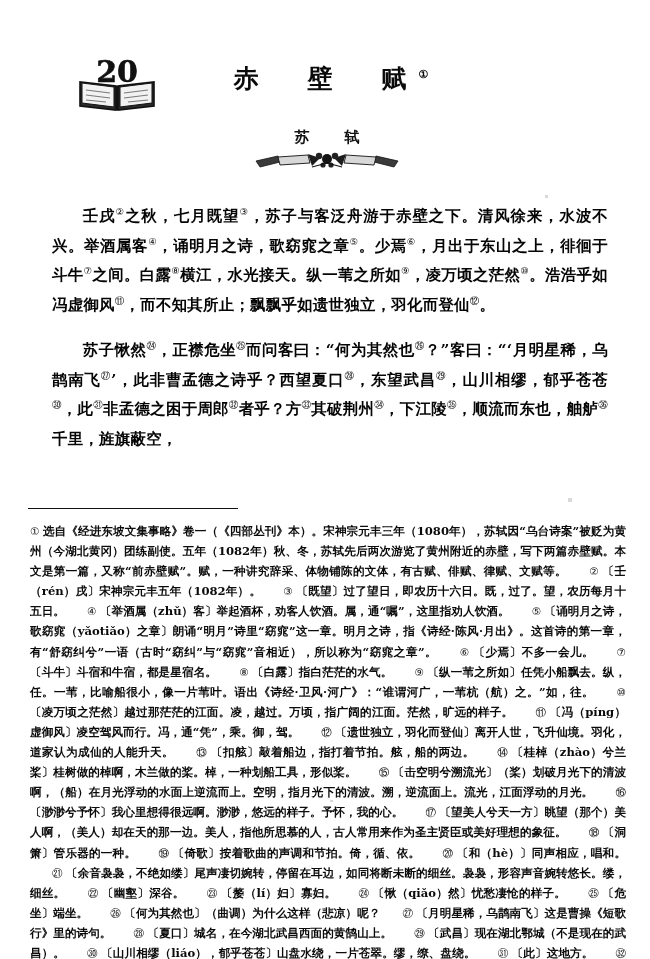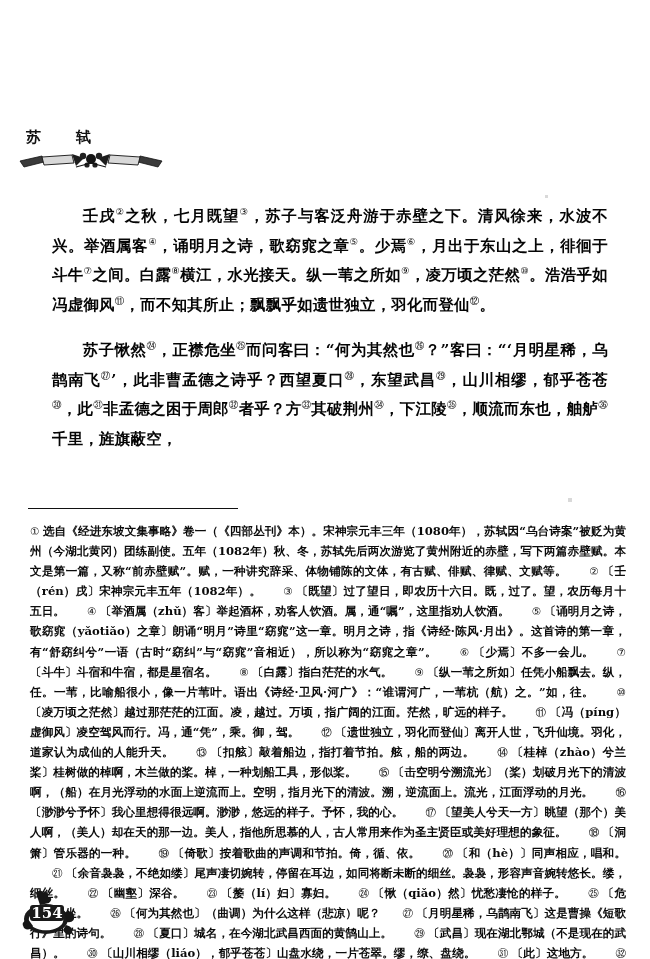--- a/index.html
+++ b/index.html
@@ -58,24 +58,24 @@
     color: #0a0a0a;
   }
   .title .sup {
     font-size: 11px;
     vertical-align: super;
     letter-spacing: 0;
   }
 
   .author-block {
     position: absolute;
-    left: 16px;
+    left: 4px;
     right: 0;
     top: 128px;
-    text-align: left;
+    text-align: center;
   }
   .author {
     font-size: 15px;
     font-weight: bold;
     letter-spacing: 10px;
     text-indent: 10px;
     color: #111;
   }
   .ornament {
     margin-top: 2px;
@@ -166,21 +166,37 @@
     opacity: .55;
   }
 </style>
 </head>
 <body>
 
 <div class="page">
 
   <div class="header">
 
-
+    <div class="lesson-badge">
+      <svg width="82" height="62" viewBox="0 0 82 62">
+
+        <path d="M4 30 L4 54 L40 58 L40 34 Z" fill="#2b2b2b" stroke="#111" stroke-width="1.6"></path>
+        <path d="M78 30 L78 54 L42 58 L42 34 Z" fill="#2b2b2b" stroke="#111" stroke-width="1.6"></path>
+        <path d="M6 31 L38 35 L38 55 L6 51 Z" fill="#f2f2f2" stroke="#111" stroke-width="1"></path>
+        <path d="M76 31 L44 35 L44 55 L76 51 Z" fill="#f2f2f2" stroke="#111" stroke-width="1"></path>
+        <path d="M10 38 L34 41 M10 43 L34 46 M10 48 L30 50" stroke="#7a7a7a" stroke-width="1.1" fill="none"></path>
+        <path d="M72 38 L48 41 M72 43 L48 46 M72 48 L52 50" stroke="#7a7a7a" stroke-width="1.1" fill="none"></path>
+        <path d="M40 34 L42 34 L42 58 L40 58 Z" fill="#111"></path>
+        <text class="lesson-num" x="41" y="30" text-anchor="middle">20</text>
+      </svg>
+    </div>
+
+    <div class="title">
+      <span>赤　壁　赋</span><span class="sup">①</span>
+    </div>
 
     <div class="author-block">
       <div class="author">苏　轼</div>
       <div class="ornament">
         <svg width="150" height="22" viewBox="0 0 150 22">
           <path d="M4 12 L26 7 L28 13 L8 18 Z" fill="#3a3a3a" stroke="#111" stroke-width=".8"></path>
           <path d="M146 12 L124 7 L122 13 L142 18 Z" fill="#3a3a3a" stroke="#111" stroke-width=".8"></path>
           <path d="M26 8 L56 6 L58 14 L28 16 Z" fill="#d8d8d8" stroke="#111" stroke-width=".9"></path>
           <path d="M124 8 L94 6 L92 14 L122 16 Z" fill="#d8d8d8" stroke="#111" stroke-width=".9"></path>
           <path d="M56 5 L68 9 L60 17 Z" fill="#1d1d1d"></path>
@@ -198,29 +214,17 @@
 
   <div class="body-text">
     <p>壬戌<sup>②</sup>之秋，七月既望<sup>③</sup>，苏子与客泛舟游于赤壁之下。清风徐来，水波不兴。举酒属客<sup>④</sup>，诵明月之诗，歌窈窕之章<sup>⑤</sup>。少焉<sup>⑥</sup>，月出于东山之上，徘徊于斗牛<sup>⑦</sup>之间。白露<sup>⑧</sup>横江，水光接天。纵一苇之所如<sup>⑨</sup>，凌万顷之茫然<sup>⑩</sup>。浩浩乎如冯虚御风<sup>⑪</sup>，而不知其所止；飘飘乎如遗世独立，羽化而登仙<sup>⑫</sup>。</p>
     <p>苏子愀然<sup>㉔</sup>，正襟危坐<sup>㉕</sup>而问客曰：“何为其然也<sup>㉖</sup>？”客曰：“‘月明星稀，乌鹊南飞<sup>㉗</sup>’，此非曹孟德之诗乎？西望夏口<sup>㉘</sup>，东望武昌<sup>㉙</sup>，山川相缪，郁乎苍苍<sup>㉚</sup>，此<sup>㉛</sup>非孟德之困于周郎<sup>㉜</sup>者乎？方<sup>㉝</sup>其破荆州<sup>㉞</sup>，下江陵<sup>㉟</sup>，顺流而东也，舳舻<sup>㊱</sup>千里，旌旗蔽空，</p>
   </div>
 
   <div class="divider"></div>
 
   <div class="footnotes"><span class="fn"><span class="fn-marker">① </span><span>选自《经进东坡文集事略》卷一（《四部丛刊》本）。宋神宗元丰三年（1080年），苏轼因“乌台诗案”被贬为黄州（今湖北黄冈）团练副使。五年（1082年）秋、冬，苏轼先后两次游览了黄州附近的赤壁，写下两篇赤壁赋。本文是第一篇，又称“前赤壁赋”。赋，一种讲究辞采、体物铺陈的文体，有古赋、俳赋、律赋、文赋等。</span></span><span class="fn-gap"></span><span class="fn"><span class="fn-marker">② </span><span>〔壬（rén）戌〕宋神宗元丰五年（1082年）。</span></span><span class="fn-gap"></span><span class="fn"><span class="fn-marker">③ </span><span>〔既望〕过了望日，即农历十六日。既，过了。望，农历每月十五日。</span></span><span class="fn-gap"></span><span class="fn"><span class="fn-marker">④ </span><span>〔举酒属（zhǔ）客〕举起酒杯，劝客人饮酒。属，通“嘱”，这里指劝人饮酒。</span></span><span class="fn-gap"></span><span class="fn"><span class="fn-marker">⑤ </span><span>〔诵明月之诗，歌窈窕（yǎotiǎo）之章〕朗诵“明月”诗里“窈窕”这一章。明月之诗，指《诗经·陈风·月出》。这首诗的第一章，有“舒窈纠兮”一语（古时“窈纠”与“窈窕”音相近），所以称为“窈窕之章”。</span></span><span class="fn-gap"></span><span class="fn"><span class="fn-marker">⑥ </span><span>〔少焉〕不多一会儿。</span></span><span class="fn-gap"></span><span class="fn"><span class="fn-marker">⑦ </span><span>〔斗牛〕斗宿和牛宿，都是星宿名。</span></span><span class="fn-gap"></span><span class="fn"><span class="fn-marker">⑧ </span><span>〔白露〕指白茫茫的水气。</span></span><span class="fn-gap"></span><span class="fn"><span class="fn-marker">⑨ </span><span>〔纵一苇之所如〕任凭小船飘去。纵，任。一苇，比喻船很小，像一片苇叶。语出《诗经·卫风·河广》：“谁谓河广，一苇杭（航）之。”如，往。</span></span><span class="fn-gap"></span><span class="fn"><span class="fn-marker">⑩ </span><span>〔凌万顷之茫然〕越过那茫茫的江面。凌，越过。万顷，指广阔的江面。茫然，旷远的样子。</span></span><span class="fn-gap"></span><span class="fn"><span class="fn-marker">⑪ </span><span>〔冯（píng）虚御风〕凌空驾风而行。冯，通“凭”，乘。御，驾。</span></span><span class="fn-gap"></span><span class="fn"><span class="fn-marker">⑫ </span><span>〔遗世独立，羽化而登仙〕离开人世，飞升仙境。羽化，道家认为成仙的人能升天。</span></span><span class="fn-gap"></span><span class="fn"><span class="fn-marker">⑬ </span><span>〔扣舷〕敲着船边，指打着节拍。舷，船的两边。</span></span><span class="fn-gap"></span><span class="fn"><span class="fn-marker">⑭ </span><span>〔桂棹（zhào）兮兰桨〕桂树做的棹啊，木兰做的桨。棹，一种划船工具，形似桨。</span></span><span class="fn-gap"></span><span class="fn"><span class="fn-marker">⑮ </span><span>〔击空明兮溯流光〕（桨）划破月光下的清波啊，（船）在月光浮动的水面上逆流而上。空明，指月光下的清波。溯，逆流面上。流光，江面浮动的月光。</span></span><span class="fn-gap"></span><span class="fn"><span class="fn-marker">⑯ </span><span>〔渺渺兮予怀〕我心里想得很远啊。渺渺，悠远的样子。予怀，我的心。</span></span><span class="fn-gap"></span><span class="fn"><span class="fn-marker">⑰ </span><span>〔望美人兮天一方〕眺望（那个）美人啊，（美人）却在天的那一边。美人，指他所思慕的人，古人常用来作为圣主贤臣或美好理想的象征。</span></span><span class="fn-gap"></span><span class="fn"><span class="fn-marker">⑱ </span><span>〔洞箫〕管乐器的一种。</span></span><span class="fn-gap"></span><span class="fn"><span class="fn-marker">⑲ </span><span>〔倚歌〕按着歌曲的声调和节拍。倚，循、依。</span></span><span class="fn-gap"></span><span class="fn"><span class="fn-marker">⑳ </span><span>〔和（hè）〕同声相应，唱和。</span></span><span class="fn-gap"></span><span class="fn"><span class="fn-marker">㉑ </span><span>〔余音袅袅，不绝如缕〕尾声凄切婉转，停留在耳边，如同将断未断的细丝。袅袅，形容声音婉转悠长。缕，细丝。</span></span><span class="fn-gap"></span><span class="fn"><span class="fn-marker">㉒ </span><span>〔幽壑〕深谷。</span></span><span class="fn-gap"></span><span class="fn"><span class="fn-marker">㉓ </span><span>〔嫠（lí）妇〕寡妇。</span></span><span class="fn-gap"></span><span class="fn"><span class="fn-marker">㉔ </span><span>〔愀（qiǎo）然〕忧愁凄怆的样子。</span></span><span class="fn-gap"></span><span class="fn"><span class="fn-marker">㉕ </span><span>〔危坐〕端坐。</span></span><span class="fn-gap"></span><span class="fn"><span class="fn-marker">㉖ </span><span>〔何为其然也〕（曲调）为什么这样（悲凉）呢？</span></span><span class="fn-gap"></span><span class="fn"><span class="fn-marker">㉗ </span><span>〔月明星稀，乌鹊南飞〕这是曹操《短歌行》里的诗句。</span></span><span class="fn-gap"></span><span class="fn"><span class="fn-marker">㉘ </span><span>〔夏口〕城名，在今湖北武昌西面的黄鹄山上。</span></span><span class="fn-gap"></span><span class="fn"><span class="fn-marker">㉙ </span><span>〔武昌〕现在湖北鄂城（不是现在的武昌）。</span></span><span class="fn-gap"></span><span class="fn"><span class="fn-marker">㉚ </span><span>〔山川相缪（liáo），郁乎苍苍〕山盘水绕，一片苍翠。缪，缭、盘绕。</span></span><span class="fn-gap"></span><span class="fn"><span class="fn-marker">㉛ </span><span>〔此〕这地方。</span></span><span class="fn-gap"></span><span class="fn"><span class="fn-marker">㉜ </span></span><span class="fn-gap"></span><span class="fn-gap"></span><span class="fn-gap"></span><span class="fn-gap"></span></div>
 
-  <div class="folio">
-    <svg width="70" height="56" viewBox="0 0 70 56">
-      <path d="M20 4 q4 -5 8 0 q5 -3 4 4 q6 1 1 6 l-9 2 Z" fill="#161616"></path>
-      <ellipse cx="30" cy="30" rx="22" ry="15" fill="#1a1a1a"></ellipse>
-      <ellipse cx="30" cy="31" rx="18" ry="11" fill="#ffffff" stroke="#1a1a1a" stroke-width="1.4"></ellipse>
-      <path d="M12 30 q-8 3 -4 9 q5 4 9 -2 Z" fill="#161616"></path>
-      <path d="M48 24 q9 -4 10 3 q1 7 -7 6 Z" fill="#161616"></path>
-      <path d="M50 36 q8 2 6 8 q-5 4 -9 -3 Z" fill="#161616"></path>
-      <rect x="14" y="16" width="34" height="16" rx="3" fill="#1a1a1a"></rect>
-      <text class="folio-num" x="31" y="29" text-anchor="middle">154</text>
-    </svg>
-  </div>
 
   <div class="speck" style="left:545px; top:195px; width:3px; height:3px;"></div>
   <div class="speck" style="left:568px; top:498px; width:4px; height:4px;"></div>
   <div class="speck" style="left:330px; top:800px; width:3px; height:2px;"></div>
 </div>
 
 </body></html>

